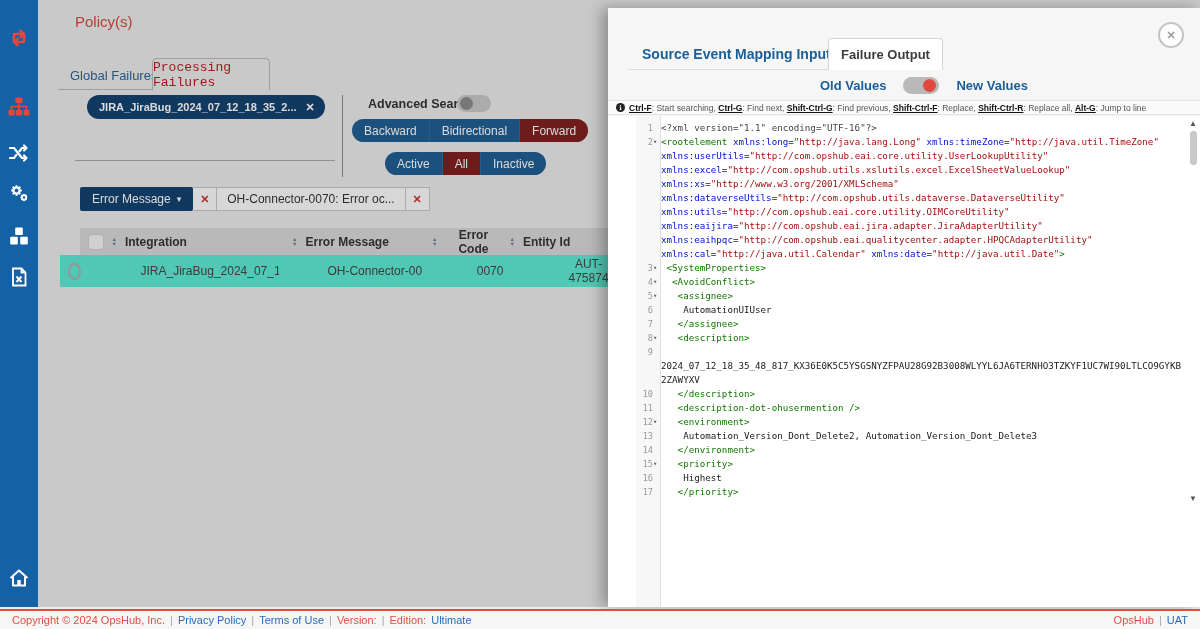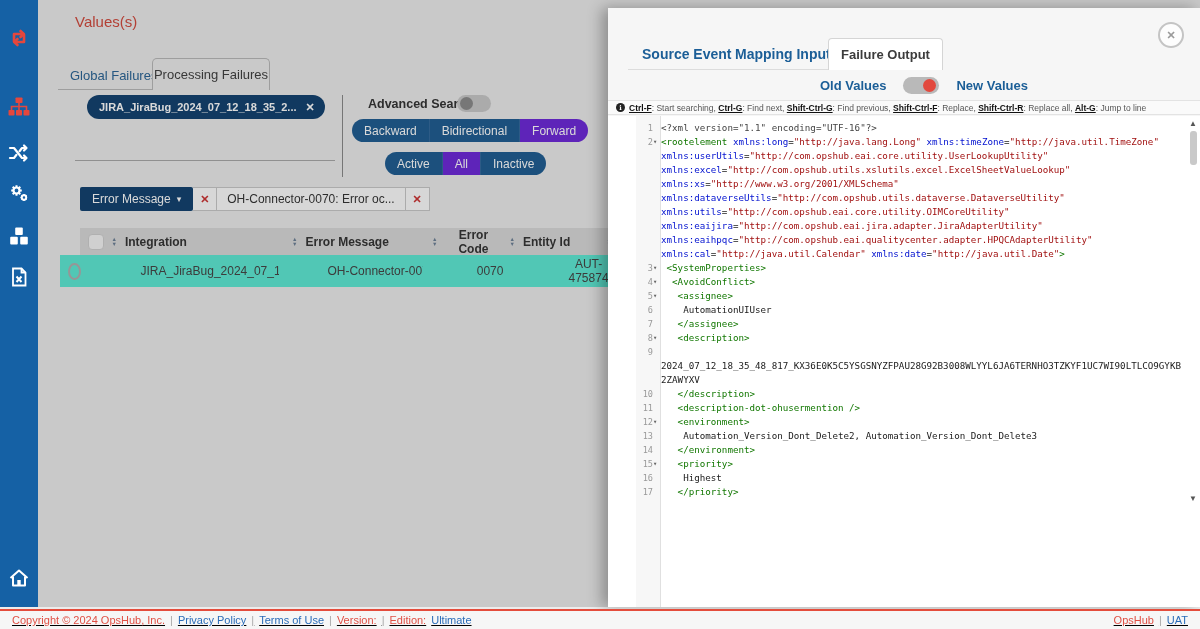--- a/index.html
+++ b/index.html
@@ -7,36 +7,36 @@
 
   
   .sidebar{position:absolute;left:0;top:0;width:38px;height:607px;background:#1561a5;z-index:10;}
   .side-btn{position:absolute;left:7px;width:24px;height:24px;cursor:pointer;}
 
   
   .content{position:absolute;left:38px;top:0;width:1162px;height:607px;background:#ececec;}
   .page-title{position:absolute;left:37px;top:13px;font-size:15px;color:#d2493c;}
   .gtab{position:absolute;left:32px;top:68px;font-size:13px;color:#2a6496;cursor:pointer;}
   .ptab{position:absolute;left:114px;top:58px;width:116px;height:31px;border:1px solid #b9b9b9;border-bottom:none;
-        border-radius:5px 5px 0 0;background:#ececec;color:#404040;font-size:13px;display:flex;align-items:center;justify-content:center;}
+        border-radius:5px 5px 0 0;background:#ececec;color:#b91c1c;font-size:13px;display:flex;align-items:center;justify-content:center;font-family:Liberation Mono, monospace;}
   .tab-underline{position:absolute;left:20px;top:89px;width:94px;height:1px;background:#b9b9b9;}
   .chip{position:absolute;left:49px;top:95px;height:24px;background:#11416f;border-radius:12px;display:flex;align-items:center;
         padding:0 10px 0 12px;color:#fff;font-size:11px;font-weight:bold;gap:9px;}
   .chip .x{font-size:11px;font-weight:bold;cursor:pointer;}
   .chip-divider{position:absolute;left:37px;top:160px;width:260px;height:1px;background:#a8a8a8;}
   .v-divider{position:absolute;left:304px;top:95px;width:1px;height:82px;background:#8a8a8a;}
   .adv-label{position:absolute;left:330px;top:97px;font-size:12.5px;font-weight:bold;color:#333;}
   .switch{position:absolute;width:34px;height:17px;border-radius:9px;background:#c9c9c9;cursor:pointer;}
   .switch .knob{position:absolute;top:2px;width:13px;height:13px;border-radius:50%;}
   .adv-switch{left:419px;top:95px;}
   .adv-switch .knob{left:3px;background:#8b8b8b;}
   .segwrap{position:absolute;height:23px;border-radius:12px;overflow:hidden;display:flex;}
   .seg{display:flex;align-items:center;padding:0 12px;background:#1e5c92;color:#fff;font-size:12px;cursor:pointer;border-left:1px solid #33699c;}
   .seg:first-child{border-left:none;}
-  .seg.sel{background:#6d28d9;}
+  .seg.sel{background:#7f1d1d;}
   .dirseg{left:314px;top:119px;}
   .statseg{left:347px;top:152px;}
   .filter-row{position:absolute;left:42px;top:187px;height:24px;display:flex;}
   .f-field{background:#11416f;color:#fff;font-size:12px;display:flex;align-items:center;gap:6px;padding:0 12px;border-radius:2px;cursor:pointer;}
   .f-x{width:23px;background:#fdfdfd;border:1px solid #c9c9c9;border-left:none;display:flex;align-items:center;justify-content:center;
        color:#cc3333;font-size:11px;font-weight:bold;cursor:pointer;}
   .f-val{background:#fdfdfd;border:1px solid #c9c9c9;border-left:none;display:flex;align-items:center;padding:0 10px;font-size:12px;color:#333;}
   .caret{font-size:9px;}
 
   
@@ -85,21 +85,21 @@
   .cm-num{display:block;width:45px;text-align:right;color:#999;font-size:8.6px;}
   .cm-fold{position:absolute;left:45px;top:0;font-size:7px;color:#666;cursor:pointer;}
   .cm-code{white-space:pre;flex:1;overflow:hidden;}
   .tk-t{color:#117700;} .tk-a{color:#0010cf;} .tk-s{color:#a11111;} .tk-p{color:#1a1a1a;} .tk-m{color:#444;}
   .sb-up{position:absolute;right:3px;top:3px;font-size:8px;color:#555;cursor:pointer;}
   .sb-thumb{position:absolute;right:3px;top:15px;width:7px;height:34px;border-radius:3px;background:#c9c9c9;cursor:pointer;}
   .sb-down{position:absolute;right:3px;top:378px;font-size:8px;color:#555;cursor:pointer;}
 
   
   .footer{position:absolute;left:0;bottom:0;width:100%;height:20px;background:#f6f6f6;border-top:2px solid #e44c3c;z-index:25;
-          display:flex;align-items:center;font-size:11px;padding:0 12px;box-sizing:border-box;gap:5px;white-space:nowrap;text-decoration:underline;}
+          display:flex;align-items:center;font-size:11px;padding:0 12px;box-sizing:border-box;gap:5px;white-space:nowrap;}
   .f-red{color:#e05045;} .f-blue{color:#2a6cb8;cursor:pointer;} .f-sep{color:#aaa;}
   .f-right{margin-left:auto;display:flex;gap:5px;}
 </style>
 </head>
 <body>
 
 <div class="app">
 
   <aside class="sidebar">
     <div class="side-btn" style="top:26px">
@@ -169,21 +169,21 @@
           <g fill="none" stroke="#fff" stroke-width="2" stroke-linejoin="round">
             <path d="M3.5 12 L12 4.5 L20.5 12"></path>
             <path d="M6 10.5 V19.5 H18 V10.5"></path>
           </g>
           <rect x="10.3" y="14" width="3.4" height="5.5" fill="#fff"></rect>
         </svg>
     </div>
   </aside>
 
   <main class="content">
-    <div class="page-title">Values(s)</div>
+    <div class="page-title">Policy(s)</div>
 
     <div class="gtab">Global Failures</div>
     <div class="ptab">Processing Failures</div>
     <div class="tab-underline"></div>
 
     <div class="chip">
       <span>JIRA_JiraBug_2024_07_12_18_35_2...</span>
       <span class="x">✕</span>
     </div>
     <div class="chip-divider"></div>

